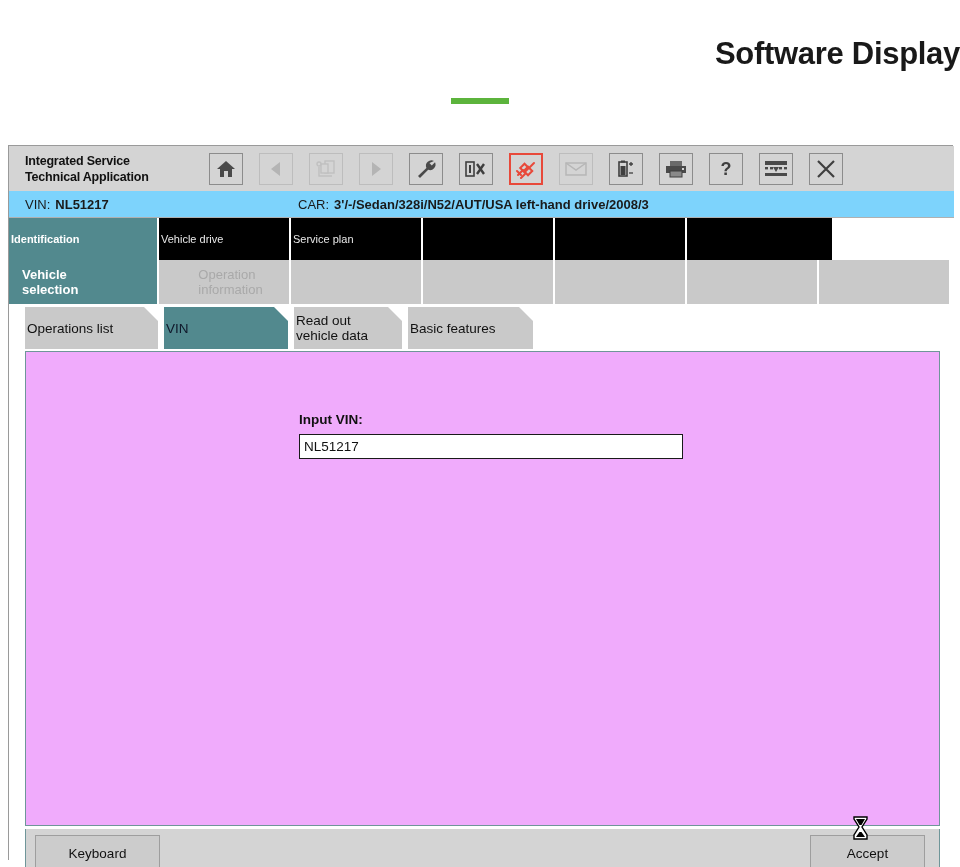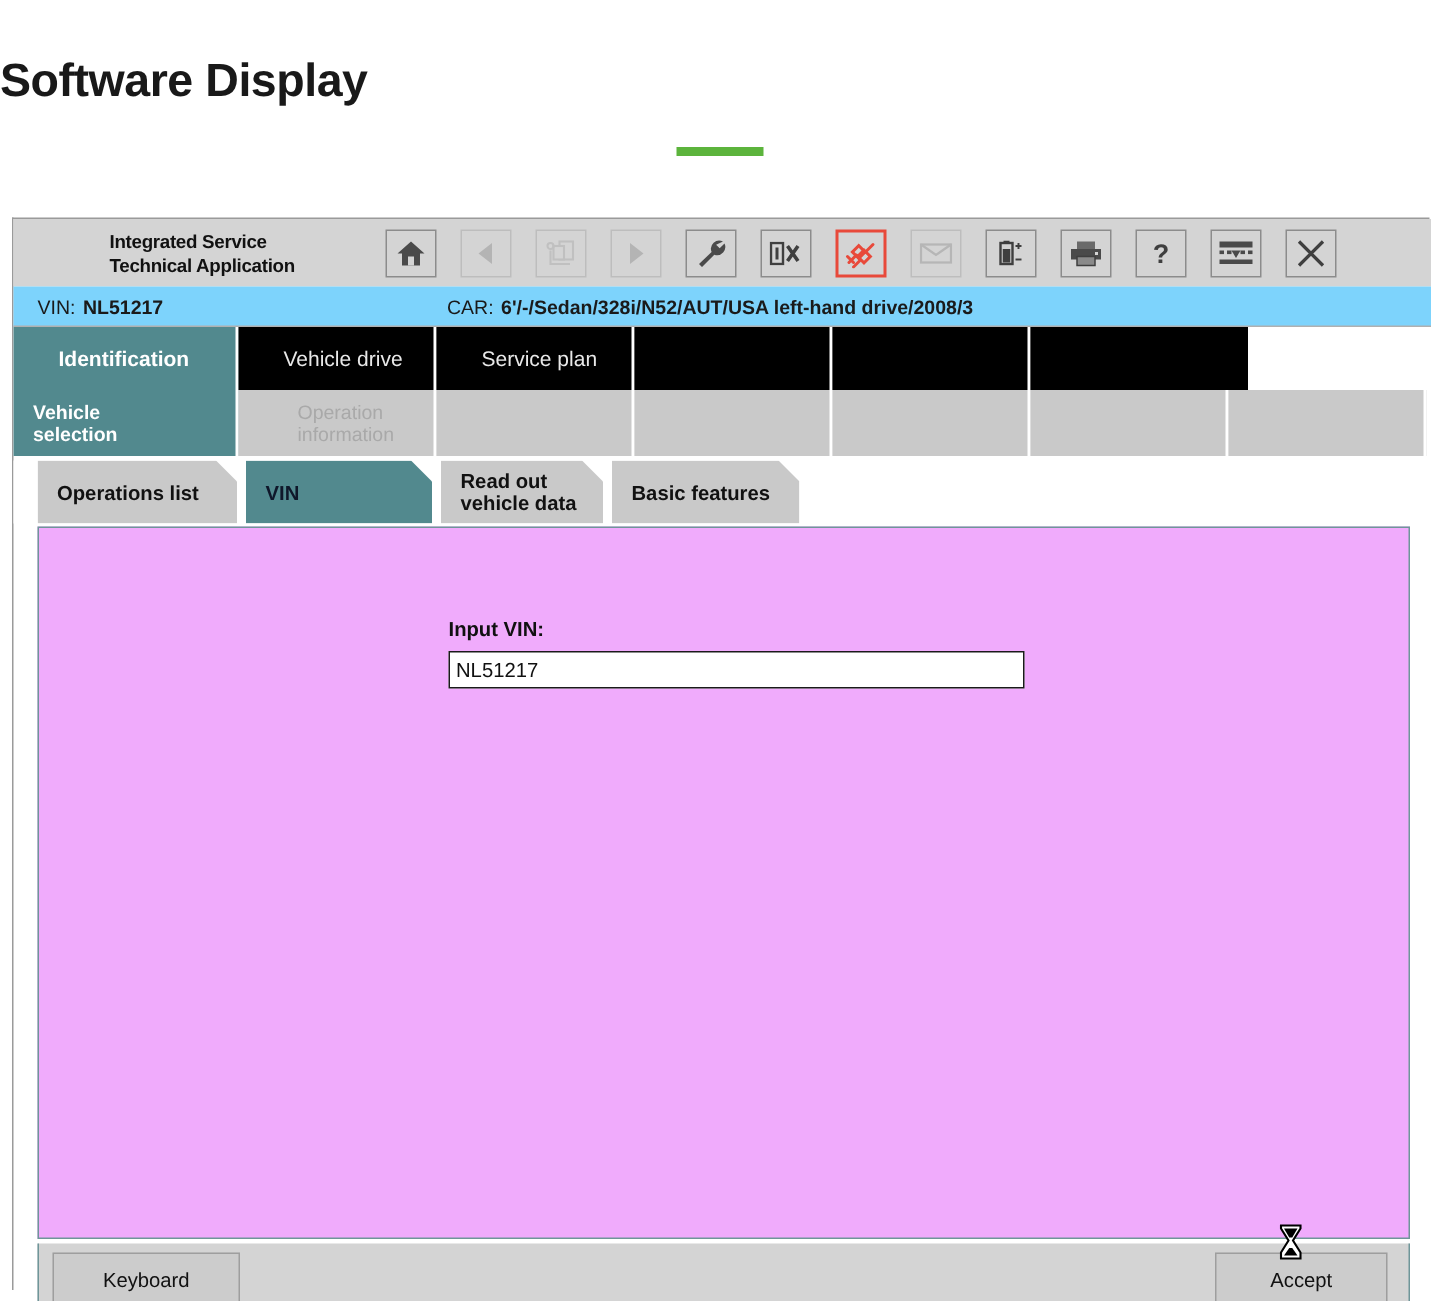--- a/index.html
+++ b/index.html
@@ -4,21 +4,21 @@
 <style>
   * { box-sizing: border-box; margin: 0; padding: 0; }
   html, body {
     width: 960px; height: 867px;
     background: #ffffff;
     font-family: "Liberation Sans", sans-serif;
     overflow: hidden;
   }
 
   
-  .page-title-wrap { width: 960px; padding-top: 36px; text-align: left; }
+  .page-title-wrap { width: 960px; padding-top: 36px; text-align: right; }
   .page-title {
     font-size: 31px; font-weight: bold; color: #191919;
     letter-spacing: -0.3px;
   }
   .title-rule {
     width: 58px; height: 6px; background: #5cb43c;
     margin: 26px auto 0 auto;
   }
 
   
@@ -28,21 +28,21 @@
     background: #ffffff;
     border-left: 1px solid #9a9a9a;
     border-top: 1px solid #9a9a9a;
   }
 
   
   .toolbar {
     position: relative;
     height: 45px; width: 945px;
     background: #d4d4d4;
-    display: flex; align-items: center; padding-left: 48px;
+    display: flex; align-items: center;
   }
   .app-name {
     padding-left: 16px; width: 200px;
     font-size: 12.5px; font-weight: bold; color: #111;
     line-height: 16px; letter-spacing: -0.2px;
   }
   .tool-icons { display: flex; align-items: center; gap: 0px; }
   .tbtn {
     width: 34px; height: 32px; margin-right: 16px;
     border: 1px solid #8c8c8c;
@@ -63,22 +63,22 @@
   }
   .vin-label { position: absolute; left: 16px; }
   .vin-label b { font-weight: bold; margin-left: 5px; }
   .car-label { position: absolute; left: 289px; }
   .car-label b { font-weight: bold; margin-left: 5px; }
 
   
   .tabrow1 { display: flex; height: 42px; width: 945px; background: #fff; }
   .tab1 {
     background: #000000; color: #e8e8e8;
-    font-size: 14px; display: flex; align-items: center;
-    padding-left: 30px;
+    font-size: 11px; display: flex; align-items: center;
+    padding-left: 2px;
     border-right: 2px solid #ffffff;
   }
   .tab1.active { background: #52898e; color: #ffffff; font-weight: bold; }
   .tab1.bold { color: #ffffff; font-weight: bold; }
 
   
   .tabrow2 { display: flex; height: 44px; width: 945px; background: #fff; }
   .tab2 {
     background: #c9c9c9; color: #a9a9a9;
     font-size: 13px; display: flex; align-items: center;
@@ -88,23 +88,23 @@
   .tab2.active { background: #52898e; color: #ffffff; font-weight: bold; }
 
   
   .tabrow3 {
     display: flex; height: 42px; width: 945px;
     background: #fff; padding-left: 16px; margin-top: 3px;
   }
   .tab3 {
     position: relative; height: 42px;
     background: #c9c9c9; color: #111;
-    font-size: 13.5px; font-weight: bold;
+    font-size: 13.5px; font-weight: normal;
     display: flex; align-items: center;
-    padding-left: 13px; margin-right: 6px; line-height: 15px;
+    padding-left: 2px; margin-right: 6px; line-height: 15px;
     clip-path: polygon(0 0, calc(100% - 14px) 0, 100% 14px, 100% 100%, 0 100%);
   }
   .tab3.active { background: #52898e; color: #0f172a; }
 
   
   .content-panel {
     position: absolute; left: 16px; top: 205px;
     width: 915px; height: 475px;
     background: #f0abfc;
     border: 1px solid #6f9699;
@@ -270,21 +270,21 @@
       </div>
 
     </div>
   </div>
 
   <div class="vinbar">
     <span class="vin-label">
       <span>VIN:</span><b>NL51217</b>
     </span>
     <span class="car-label">
-      <span>CAR:</span><b>6'/-/Sedan/328i/N52/AUT/USA left-hand drive/2008/3</b>
+      <span>CAR:</span><b>3'/-/Sedan/328i/N52/AUT/USA left-hand drive/2008/3</b>
     </span>
   </div>
 
   <div class="tabrow1" id="row1">
       <div class="tab1 active" style="width: 150px;">
         <span>Identification</span>
       </div>
       <div class="tab1" style="width: 132px;">
         <span>Vehicle drive</span>
       </div>

